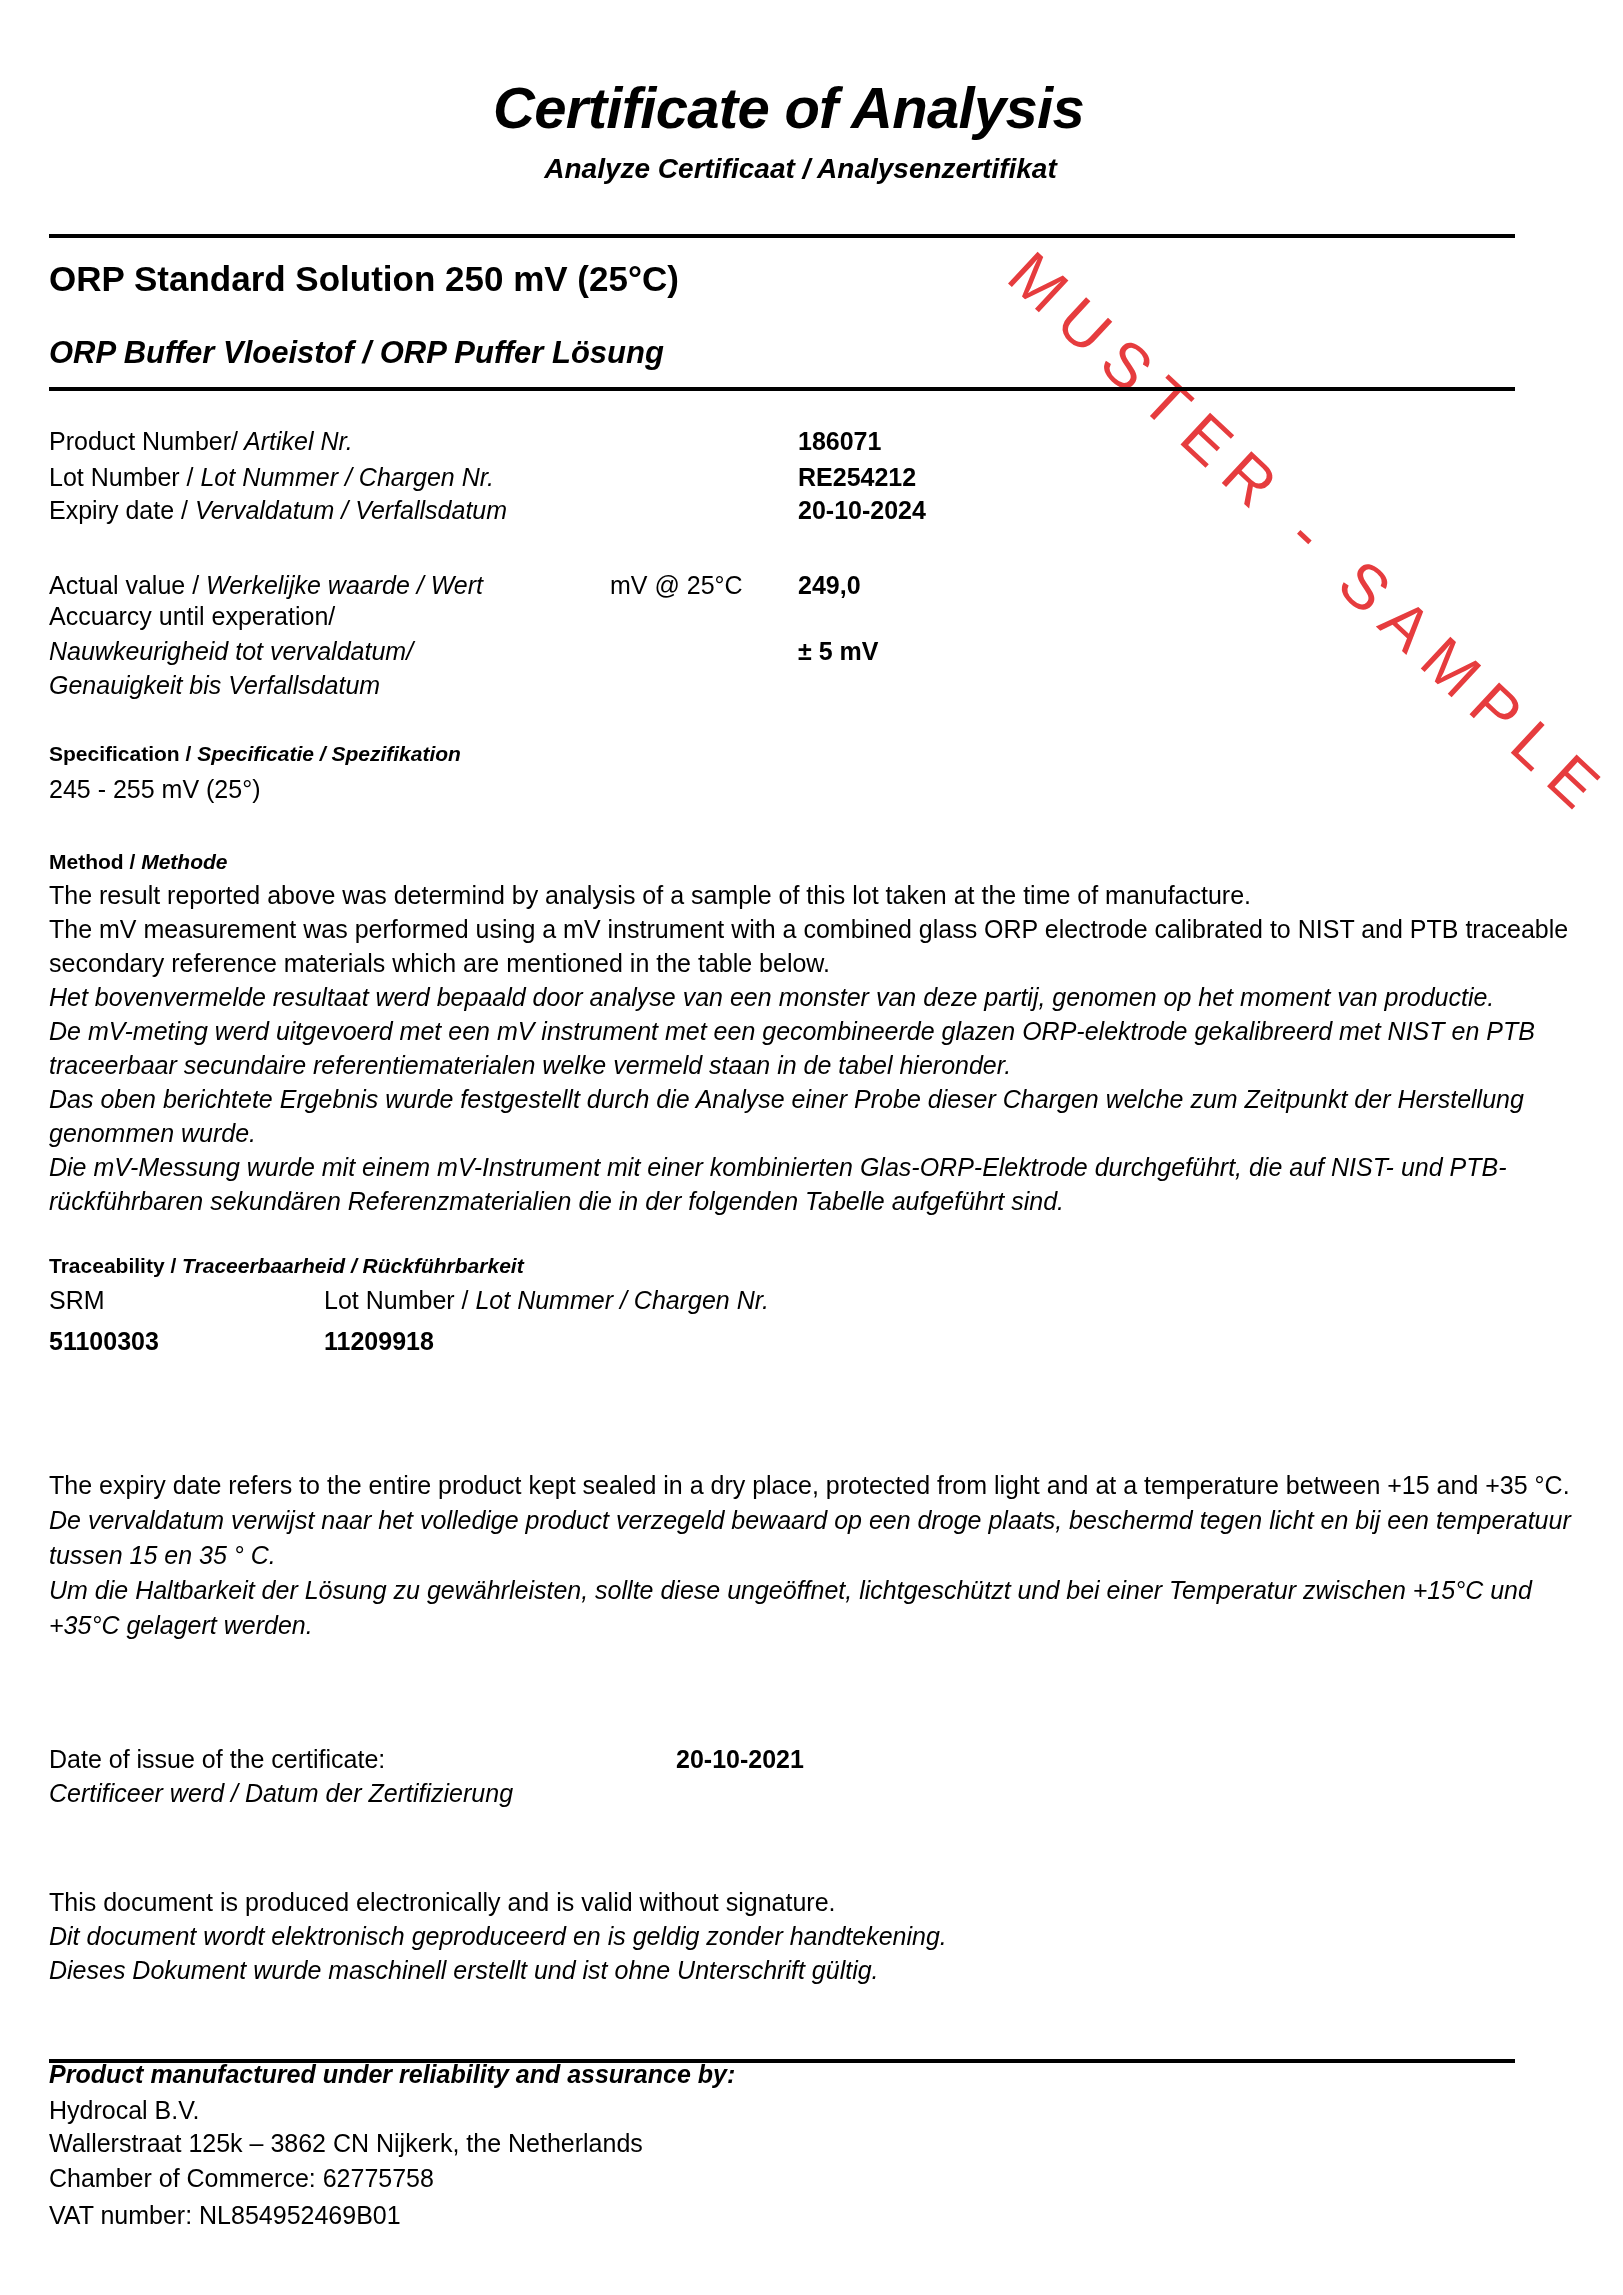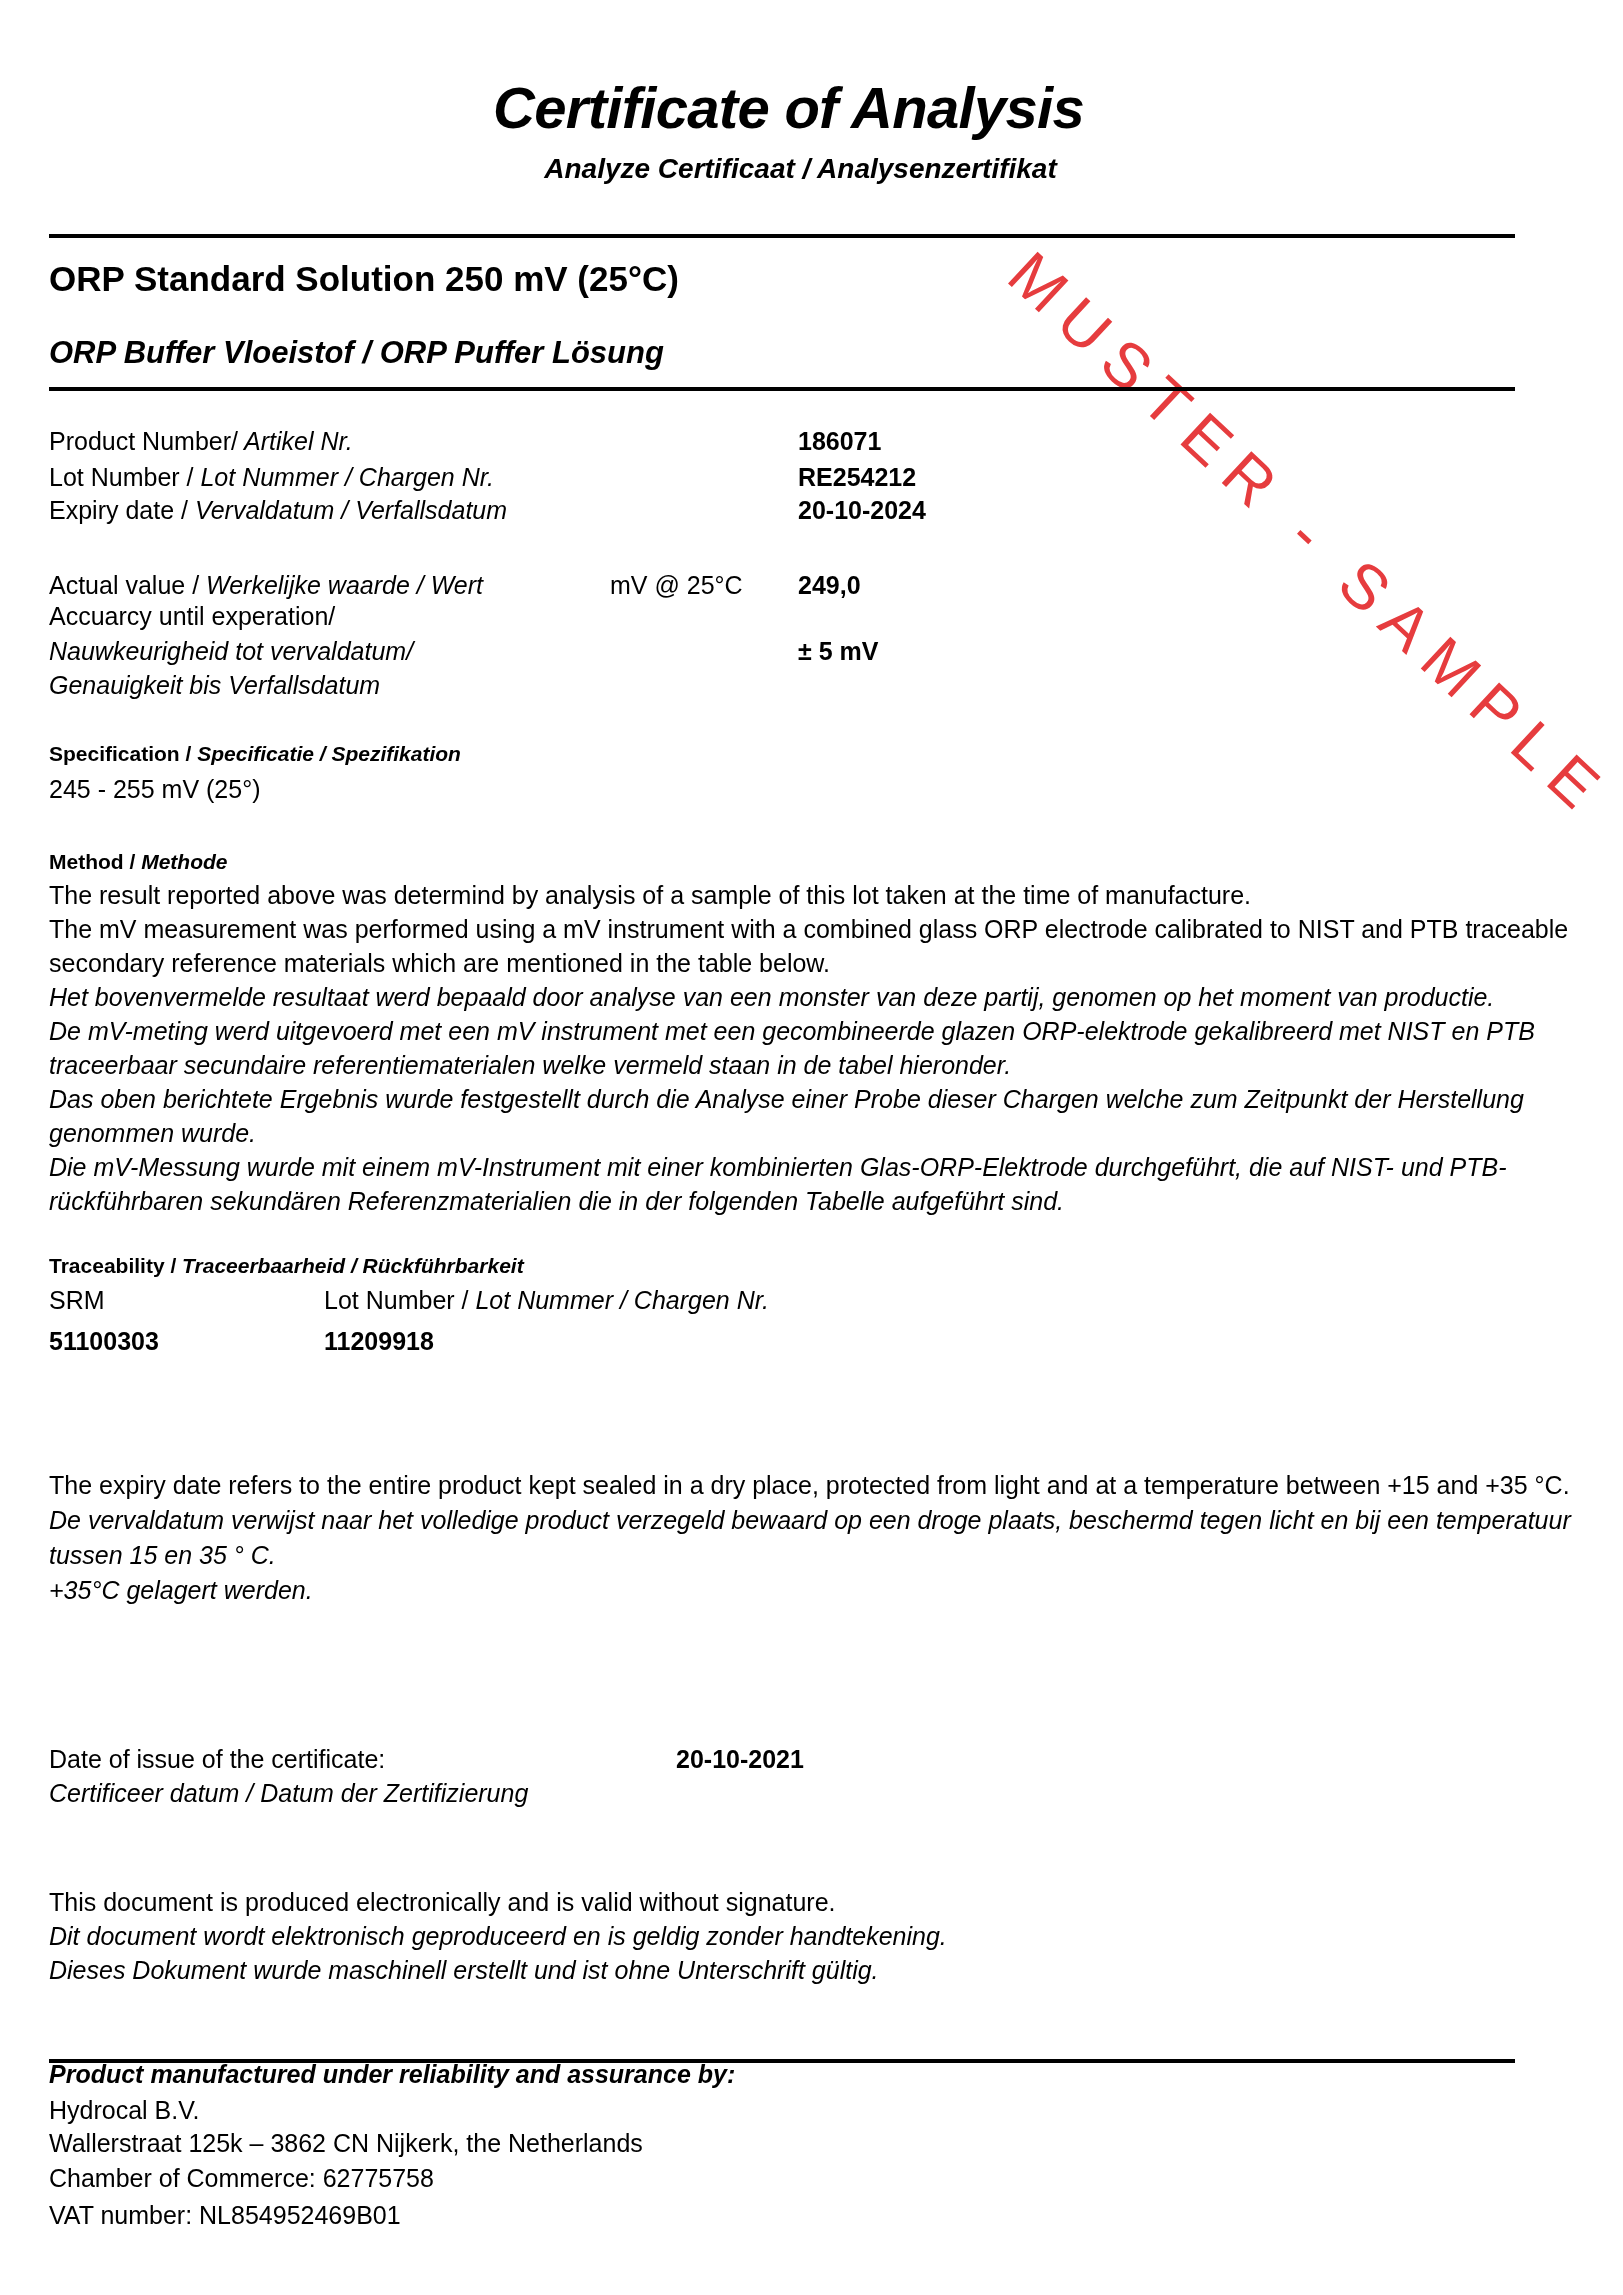--- a/index.html
+++ b/index.html
@@ -133,29 +133,30 @@
   </div>
   <div class="row" style="top:1329px">
     <span class="lab b">51100303</span>
     <span class="col2 b">11209918</span>
   </div>
 
   <div class="para para-storage" style="top:1468px">
     <div class="line">The expiry date refers to the entire product kept sealed in a dry place, protected from light and at a temperature between +15 and +35 °C.</div>
     <div class="line it">De vervaldatum verwijst naar het volledige product verzegeld bewaard op een droge plaats, beschermd tegen licht en bij een temperatuur</div>
     <div class="line it">tussen 15 en 35 ° C.</div>
+    <div class="line it">Um die Haltbarkeit der Lösung zu gewährleisten, sollte diese ungeöffnet, lichtgeschützt und bei einer Temperatur zwischen +15°C und</div>
     <div class="line it">+35°C gelagert werden.</div>
   </div>
 
   <div class="row" style="top:1747px">
     <span class="lab">Date of issue of the certificate:</span>
     <span class="val2">20-10-2021</span>
   </div>
   <div class="row" style="top:1781px">
-    <span class="lab it">Certificeer datum / Datum der Zertifizierung</span>
+    <span class="lab it">Certificeer werd / Datum der Zertifizierung</span>
   </div>
 
   <div class="para" style="top:1885px">
     <div class="line">This document is produced electronically and is valid without signature.</div>
     <div class="line it">Dit document wordt elektronisch geproduceerd en is geldig zonder handtekening.</div>
     <div class="line it">Dieses Dokument wurde maschinell erstellt und ist ohne Unterschrift gültig.</div>
   </div>
 
   <div class="rule" style="top:2059px"></div>
 

